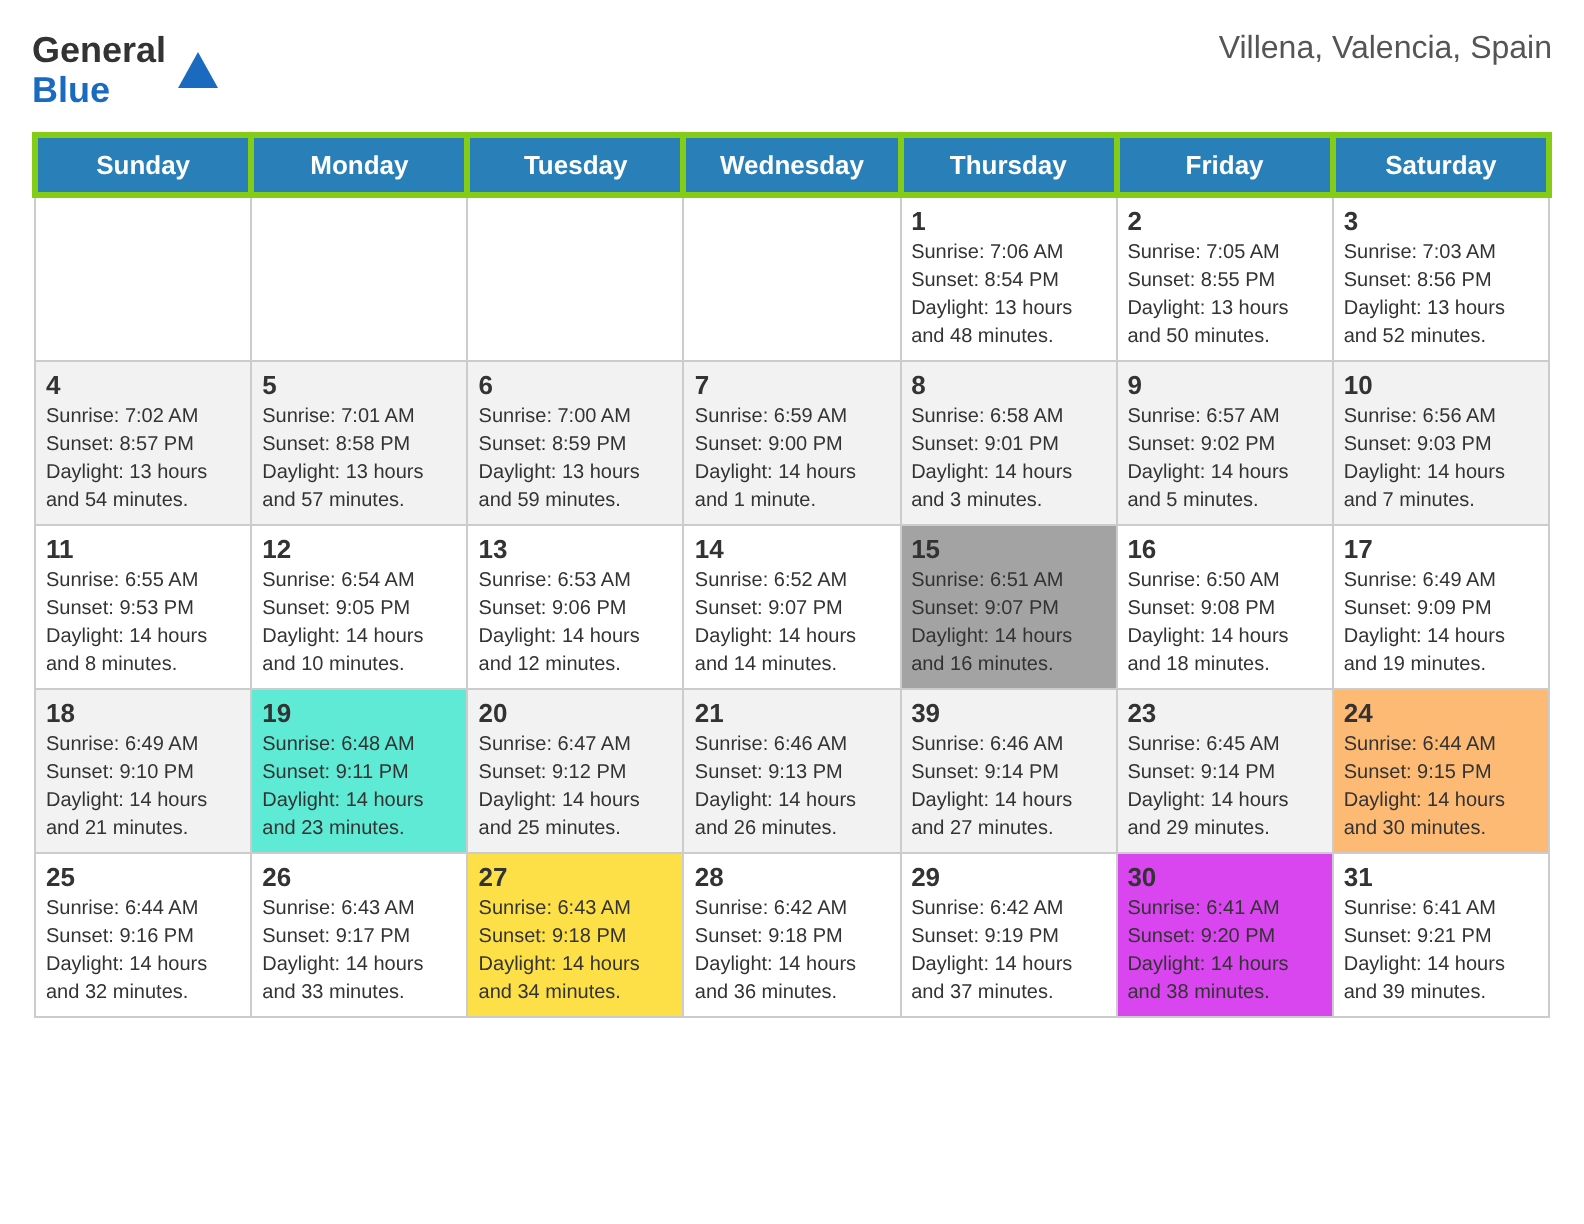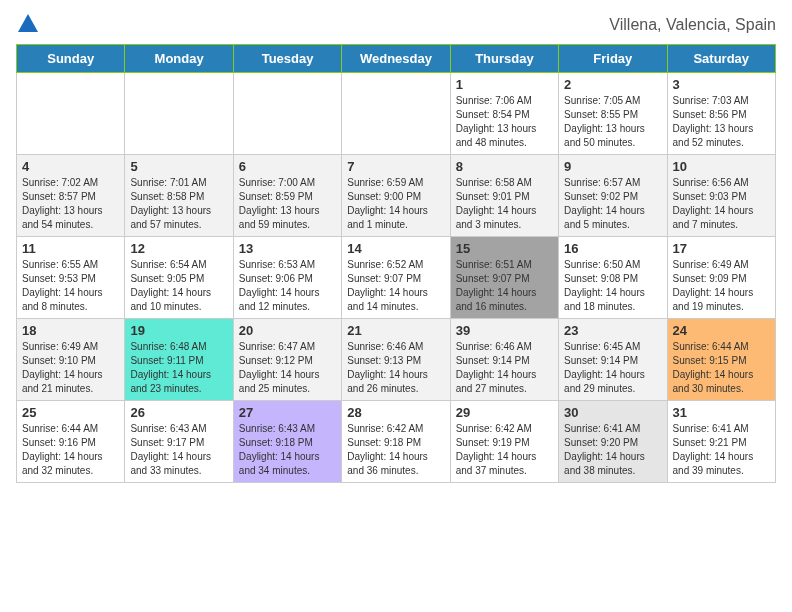--- a/index.html
+++ b/index.html
@@ -42,21 +42,21 @@
     .title-block h1 { font-size: 32px; color: #333; font-weight: bold; }
     .title-block h2 { font-size: 16px; color: #555; font-weight: normal; }
 
     .calendar { width: 100%; border-collapse: collapse; }
     .calendar th {
       background-color: #2980b9;
       color: #fff;
       text-align: center;
       padding: 6px 4px;
       font-size: 13px;
-      border: 1px solid #84cc16;
+      border: 3px solid #84cc16;
     }
     .calendar td {
       border: 1px solid #ccc;
       vertical-align: top;
       padding: 4px 5px;
       width: 108px;
       min-height: 80px;
       background: #fff;
     }
     .calendar tr:nth-child(even) td { background: #f2f2f2; }
@@ -76,20 +76,24 @@
       color: #333;
       line-height: 1.4;
     }
     .empty-cell { background: #fff !important; }
   </style>
 </head>
 <body>
 
 <div class="header">
   <div class="logo">
+    <div class="logo-text">
+      <span class="logo-general">General</span>
+      <span class="logo-blue">Blue</span>
+    </div>
     <div class="logo-triangle"></div>
   </div>
   <div class="title-block">
     <h2>Villena, Valencia, Spain</h2>
   </div>
 </div>
 
 <table class="calendar">
   <thead>
     <tr>
@@ -291,42 +295,42 @@
 Daylight: 14 hours
 and 32 minutes.</div>
         </td>
         <td style="background: rgb(255, 255, 255);">
           <span class="day-number">26</span>
           <div class="day-info">Sunrise: 6:43 AM
 Sunset: 9:17 PM
 Daylight: 14 hours
 and 33 minutes.</div>
         </td>
-        <td style="background: #c4b5fd;">
+        <td style="background: #fde047;">
           <span class="day-number">27</span>
           <div class="day-info">Sunrise: 6:43 AM
 Sunset: 9:18 PM
 Daylight: 14 hours
 and 34 minutes.</div>
         </td>
         <td style="background: rgb(255, 255, 255);">
           <span class="day-number">28</span>
           <div class="day-info">Sunrise: 6:42 AM
 Sunset: 9:18 PM
 Daylight: 14 hours
 and 36 minutes.</div>
         </td>
         <td style="background: rgb(255, 255, 255);">
           <span class="day-number">29</span>
           <div class="day-info">Sunrise: 6:42 AM
 Sunset: 9:19 PM
 Daylight: 14 hours
 and 37 minutes.</div>
         </td>
-        <td style="background: #e5e5e5;">
+        <td style="background: #d946ef;">
           <span class="day-number">30</span>
           <div class="day-info">Sunrise: 6:41 AM
 Sunset: 9:20 PM
 Daylight: 14 hours
 and 38 minutes.</div>
         </td>
         <td style="background: rgb(255, 255, 255);">
           <span class="day-number">31</span>
           <div class="day-info">Sunrise: 6:41 AM
 Sunset: 9:21 PM

